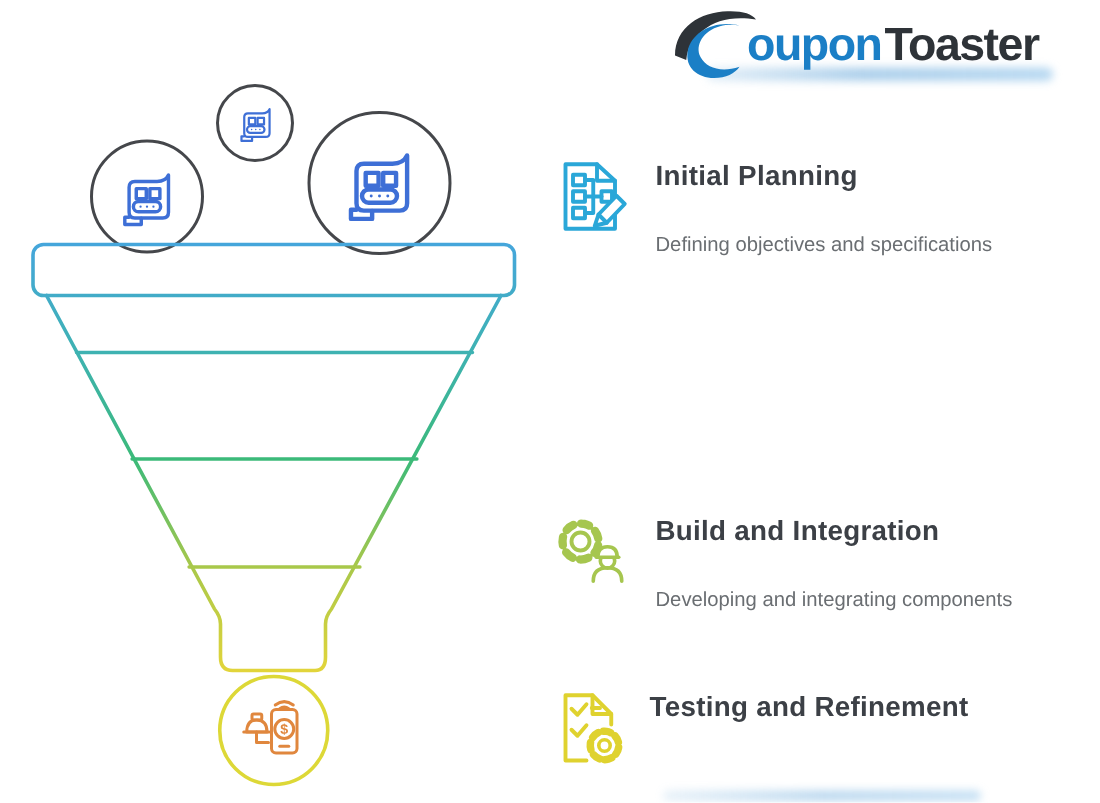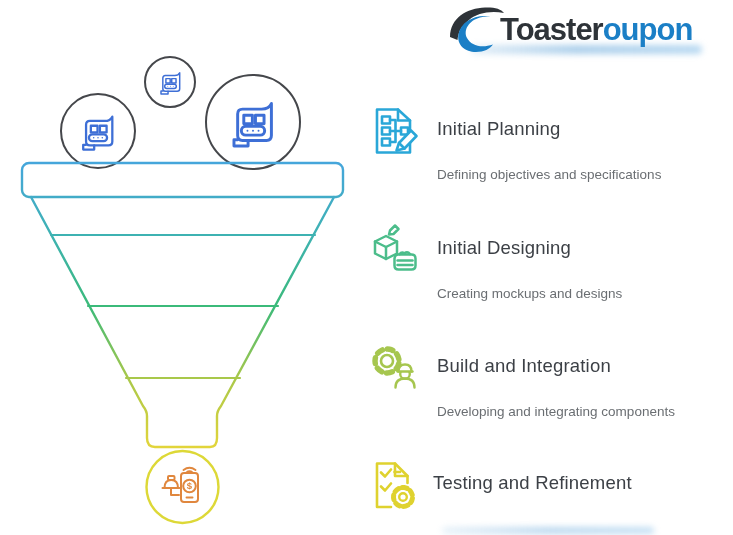--- a/index.html
+++ b/index.html
@@ -32,21 +32,21 @@
   .funnel-svg { position: absolute; left: 0; top: 0; }
 
   
   .stage { position: absolute; left: 368px; display: flex; gap: 17px; align-items: flex-start; }
   .stage-1 { top: 103px; }
   .stage-2 { top: 222px; }
   .stage-3 { top: 340px; }
   .stage-4 { top: 457px; gap: 13px; }
   .stage svg { flex: none; }
   .stage-title {
-    margin: 15px 0 0; font-size: 18.5px; font-weight: 400;
+    margin: 3px 0 0; font-size: 18.5px; font-weight: 700;
     color: #3c4046; letter-spacing: .2px; white-space: nowrap;
   }
   .stage-desc {
     margin: 27px 0 0; font-size: 13.5px; font-weight: 400;
     color: #6a6e72; white-space: nowrap;
   }
   .bottom-glow {
     position: absolute; left: 442px; top: 527px; width: 212px; height: 7px;
     background: linear-gradient(90deg, rgba(100,165,215,.15), rgba(90,160,215,.42) 50%, rgba(125,185,230,.45));
     filter: blur(3px); border-radius: 6px;
@@ -55,22 +55,22 @@
 </head>
 <body>
 
 <div class="canvas">
 
   <div class="logo">
     <svg class="logo-c" width="58" height="50" viewBox="0 0 58 50">
       <path d="M 3 33 C 3 14 20 4 38 3.5 C 48 3.2 54 5 57 9 C 42 6.5 30 9.5 22 16 C 14.5 22 11.5 27 10.5 36 Z" fill="#2e3338"></path>
       <path d="M 46 13 C 30 9 14 17 11.5 30 C 9.5 41 18 48 29 48 C 37 48 43 45 46 40.5 C 34 44.5 24 41.5 20 34 C 16 26 22 16.5 33 13.5 C 37.5 12.3 42 12.4 46 13 Z" fill="#1b7fc6"></path>
     </svg>
+    <span class="logo-word logo-coupon">oupon</span>
     <span class="logo-word logo-toaster">Toaster</span>
-    <span class="logo-word logo-coupon">oupon</span>
     <div class="logo-glow"></div>
   </div>
 
   <svg class="funnel-svg" width="370" height="535" viewBox="0 0 370 535">
     <defs>
       <linearGradient id="fg" gradientUnits="userSpaceOnUse" x1="0" y1="163" x2="0" y2="450">
         <stop offset="0" stop-color="#45a6db"></stop>
         <stop offset="0.25" stop-color="#3eb2b2"></stop>
         <stop offset="0.5" stop-color="#3bba79"></stop>
         <stop offset="0.75" stop-color="#a9c84a"></stop>
@@ -132,38 +132,20 @@
         <path d="M 28.5 47.5 L 31 40 L 43 27.5 L 48.5 33 L 36.5 45.5 L 28.5 47.5 Z" fill="#ffffff"></path>
         <path d="M 31 40 L 36.5 45.5"></path>
       </g>
     </svg>
     <div class="stage-text">
       <h3 class="stage-title">Initial Planning</h3>
       <p class="stage-desc">Defining objectives and specifications</p>
     </div>
   </div>
 
-  <div class="stage stage-2">
-    <svg width="52" height="56" viewBox="0 0 52 56">
-      <g fill="none" stroke="#4cbd8b" stroke-width="2.5" stroke-linejoin="round" stroke-linecap="round">
-        <path d="M 21 12.5 L 22 8.5 L 27 3.5 L 30.5 7 L 25.5 12 L 21 12.5 Z"></path>
-        <path d="M 7 19.5 L 18 14 L 29 19.5 L 18 25 Z"></path>
-        <path d="M 7 19.5 L 7 31.5 L 18 37 L 18 25"></path>
-        <path d="M 29 19.5 L 29 31.5 L 18 37"></path>
-        <path d="M 26.5 36.5 Q 27 32 31 32.5 L 42.5 32.5 Q 47.5 32 47.5 36.5 L 47.5 43.5 Q 47.5 47.5 43.5 47.5 L 30.5 47.5 Q 26.5 47.5 26.5 43.5 Z"></path>
-        <path d="M 31.5 32.3 Q 33.5 29.5 36.5 31.3 Q 39.5 29 42 32"></path>
-        <line x1="29.5" y1="38.5" x2="44.5" y2="38.5"></line>
-        <line x1="29.5" y1="43" x2="44.5" y2="43"></line>
-      </g>
-    </svg>
-    <div class="stage-text">
-      <h3 class="stage-title">Initial Designing</h3>
-      <p class="stage-desc">Creating mockups and designs</p>
-    </div>
-  </div>
 
   <div class="stage stage-3">
     <svg width="52" height="56" viewBox="0 0 52 56">
       <g fill="none" stroke="#a6c64f" stroke-linejoin="round" stroke-linecap="round">
         <circle cx="19" cy="21" r="12" stroke-width="5.5" stroke-dasharray="5.7 5.1" transform="rotate(12 19 21)"></circle>
         <circle cx="19" cy="21" r="6" stroke-width="2.6" fill="#ffffff"></circle>
         <circle cx="37" cy="34" r="4.8" stroke-width="2.4" fill="#ffffff"></circle>
         <path d="M 30.5 31.5 Q 30.5 24.5 37 24.5 Q 43.5 24.5 43.5 31.5" stroke-width="2.4" fill="#ffffff"></path>
         <line x1="29.5" y1="31.5" x2="44.5" y2="31.5" stroke-width="2.4"></line>
         <path d="M 27.5 47.5 Q 27.5 38.5 37 38.5 Q 46.5 38.5 46.5 47.5" stroke-width="2.4"></path>

